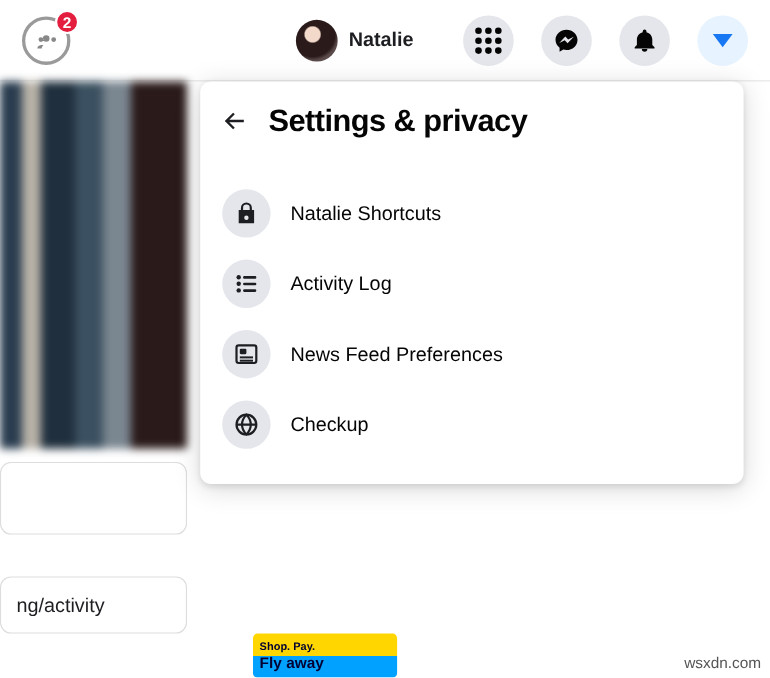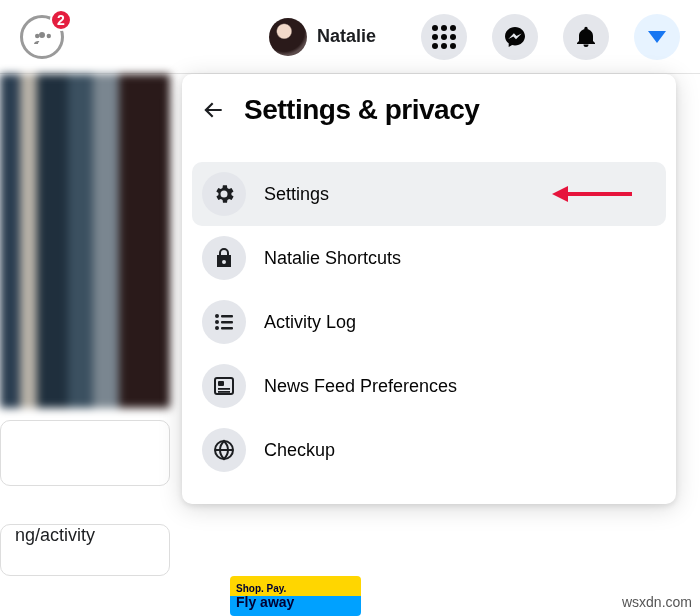--- a/index.html
+++ b/index.html
@@ -17,21 +17,21 @@
     .hdr-btn { width: 46px; height: 46px; border-radius: 50%; background: #e4e6eb; display: flex; align-items: center; justify-content: center; }
     .hdr-btn.active { background: #e7f3ff; }
     .hdr-btn svg { display: block; }
     .grid9 { display: grid; grid-template-columns: repeat(3,6px); grid-template-rows: repeat(3,6px); gap: 3px; }
     .grid9 span { width: 6px; height: 6px; background: #050505; border-radius: 50%; }
     .caret-blue { width: 0; height: 0; border-left: 9px solid transparent; border-right: 9px solid transparent; border-top: 12px solid #1877f2; }
 
     .bg-left { position: absolute; top: 74px; left: 0; width: 170px; bottom: 0; }
     .photo-blur { height: 334px; border-radius: 2px; background: linear-gradient(90deg,#2a3d50 0,#2a3d50 12%, #b8b2a8 12%, #b8b2a8 22%, #1f2f3d 22%, #1f2f3d 40%, #3b5060 40%, #3b5060 55%, #7a8690 55%, #7a8690 70%, #2a1a1a 70%); filter: blur(4px); }
     .card1 { margin-top: 12px; height: 66px; background: #fff; border: 1px solid #ddd; border-radius: 10px; }
-    .card2 { margin-top: 38px; height: 52px; background: #fff; border: 1px solid #ddd; border-radius: 10px; display: flex; padding: 0 14px; color: #1c1e21; font-size: 18px; }
+    .card2 { margin-top: 38px; height: 52px; background: #fff; border: 1px solid #ddd; border-radius: 10px; display: flex; align-items: center; padding: 0 14px; color: #1c1e21; font-size: 18px; }
     .ad { position: absolute; left: 230px; top: 576px; width: 131px; height: 40px; border-radius: 4px; background: linear-gradient(#ffd600 0 50%, #00a1ff 50%); display: flex; align-items: center; padding-left: 6px; font-size: 10px; font-weight: 700; color: #003; overflow: hidden; }
     .ad .line2 { font-size: 14px; color: #003; }
 
     .panel { position: absolute; top: 74px; right: 24px; width: 494px; background: #fff; border-radius: 10px; box-shadow: 0 4px 24px rgba(0,0,0,0.15), 0 2px 6px rgba(0,0,0,0.1); padding: 14px 10px 22px; }
     .panel-hdr { display: flex; align-items: center; gap: 18px; padding: 6px 8px 36px; }
     .back-icon svg { display: block; }
     .panel-title { font-size: 28px; font-weight: 800; color: #050505; letter-spacing: -0.5px; }
     .menu-item { display: flex; align-items: center; gap: 18px; height: 64px; border-radius: 10px; padding: 0 10px; position: relative; cursor: pointer; }
     .menu-item.sel { background: #eef0f2; }
     .item-icon { width: 44px; height: 44px; border-radius: 50%; background: #e4e6eb; display: flex; align-items: center; justify-content: center; flex-shrink: 0; }
@@ -109,32 +109,20 @@
 <div class="panel">
   <div class="panel-hdr">
     <div class="back-icon">
       <svg width="26" height="26" viewBox="0 0 24 24" fill="#1c1e21">
           <path d="M20 11H7.8l4.6-4.6L11 5l-7 7 7 7 1.4-1.4L7.8 13H20z"></path>
         </svg>
     </div>
     <div class="panel-title">Settings &amp; privacy</div>
   </div>
 
-  <div class="menu-item sel">
-    <div class="item-icon">
-      <svg width="24" height="24" viewBox="0 0 24 24" fill="#1c1e21">
-          <path d="M19.4 13l.1-1-.1-1 2.1-1.6-2-3.5-2.5 1a7 7 0 00-1.7-1l-.4-2.6h-4l-.4 2.6a7 7 0 00-1.7 1l-2.5-1-2 3.5L6.5 11l-.1 1 .1 1-2.1 1.6 2 3.5 2.5-1a7 7 0 001.7 1l.4 2.6h4l.4-2.6a7 7 0 001.7-1l2.5 1 2-3.5L19.4 13zM12 15.5A3.5 3.5 0 1115.5 12 3.5 3.5 0 0112 15.5z"></path>
-        </svg>
-    </div>
-    <span class="item-label">Settings</span>
-    <div class="arrow-overlay">
-      <div class="arrow-head"></div>
-        <div class="arrow-shaft"></div>
-    </div>
-  </div>
 
 
   <div class="menu-item">
     <div class="item-icon">
       <svg width="24" height="24" viewBox="0 0 24 24" fill="#1c1e21">
           <path d="M17 9V7a5 5 0 00-10 0v2H5v12h14V9zm-8-2a3 3 0 016 0v2H9zm3 11a2 2 0 112-2 2 2 0 01-2 2z"></path>
         </svg>
     </div>
     <span class="item-label">Natalie Shortcuts</span>
   </div>

